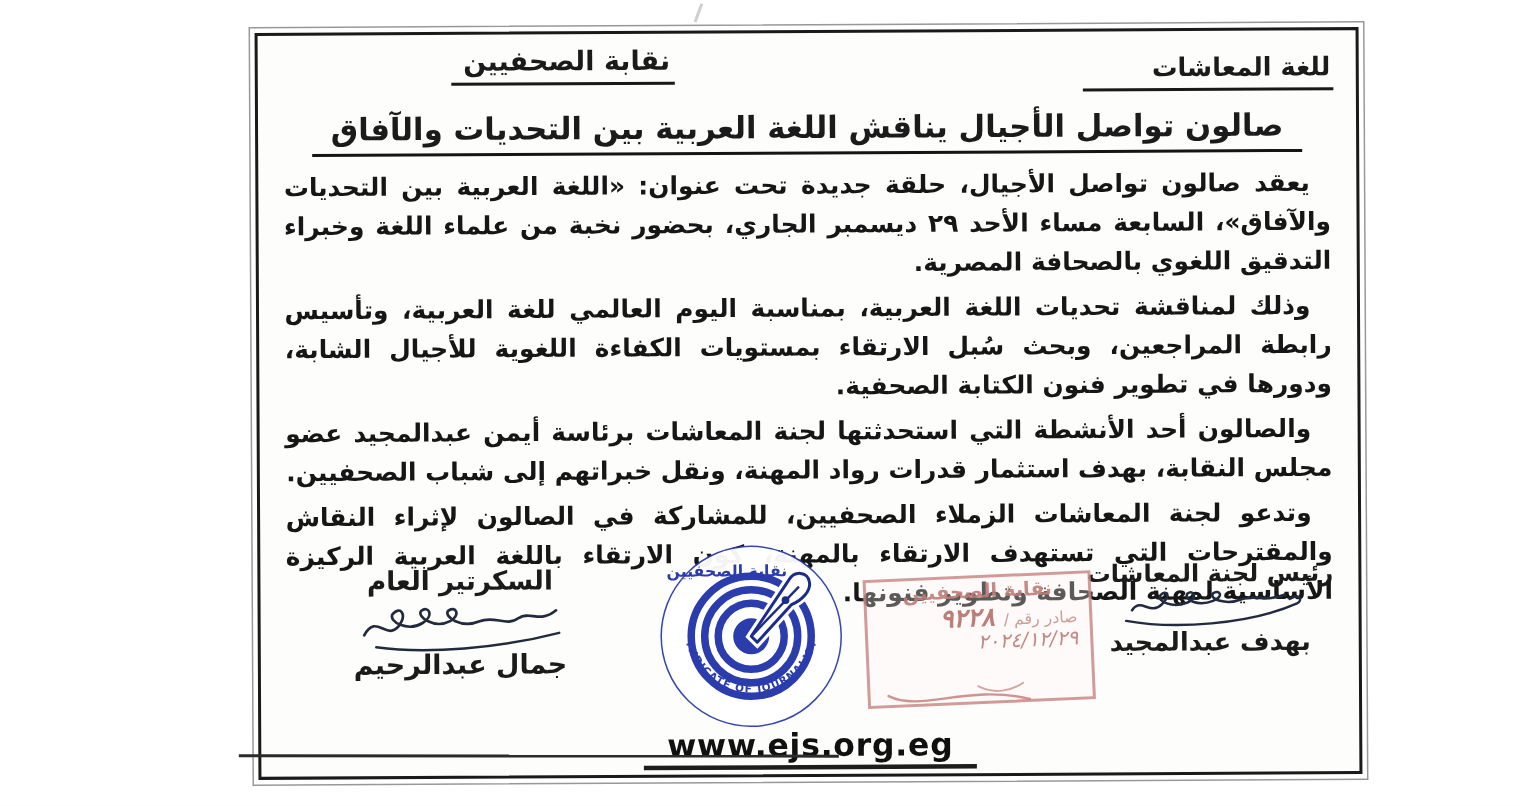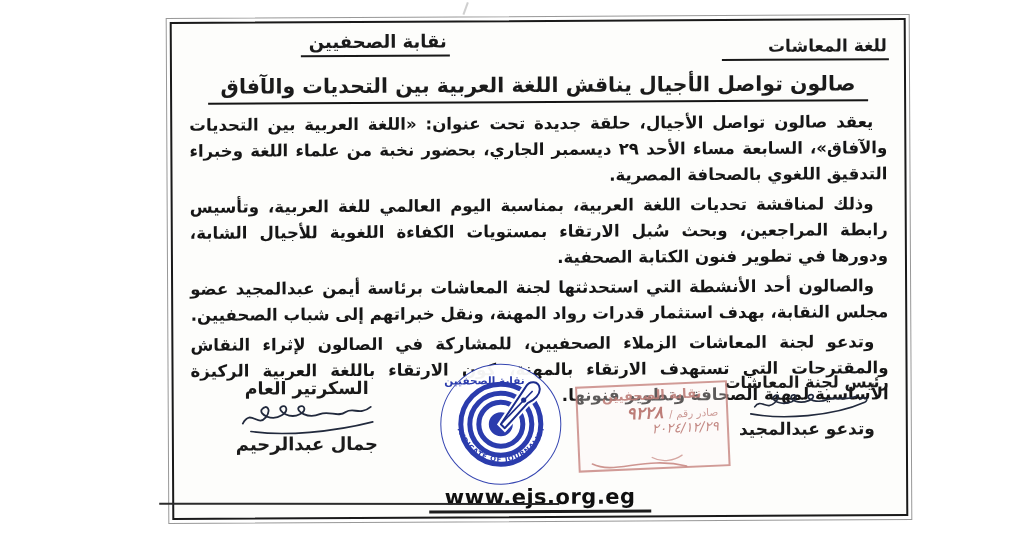--- a/index.html
+++ b/index.html
@@ -146,21 +146,21 @@
   </div>
 
   <div class="sig-row">
 
     <div class="sig-block sig-right">
       <div class="sig-title">رئيس لجنة المعاشات</div>
       <svg class="sig-ink" width="132" height="34" viewBox="0 0 132 34">
         <path d="M14,18 C20,9 26,22 34,14 C40,8 37,4 33,8 C30,12 41,17 51,13 C58,10 55,4 51,7 C48,11 58,16 68,12 C76,9 72,4 68,7 C65,11 77,15 87,11 C96,8 104,13 116,8" fill="none" stroke="#222a3d" stroke-width="1.7" stroke-linecap="round"></path>
         <path d="M10,25 C42,31 92,28 124,14 C128,12 126,7 119,11" fill="none" stroke="#222a3d" stroke-width="1.6" stroke-linecap="round"></path>
       </svg>
-      <div class="sig-name">وتدعو عبدالمجيد</div>
+      <div class="sig-name">بهدف عبدالمجيد</div>
     </div>
 
     <div class="stamp">
       <div class="stamp-org">نقابة الصحفيين</div>
       <div class="stamp-line">
         <span class="stamp-issue-label">صادر رقم /</span>
         <span class="stamp-num">٩٢٢٨</span>
       </div>
       <div class="stamp-date">٢٠٢٤/١٢/٢٩</div>
       <svg class="stamp-scribble" width="118" height="26" viewBox="0 0 118 26">

